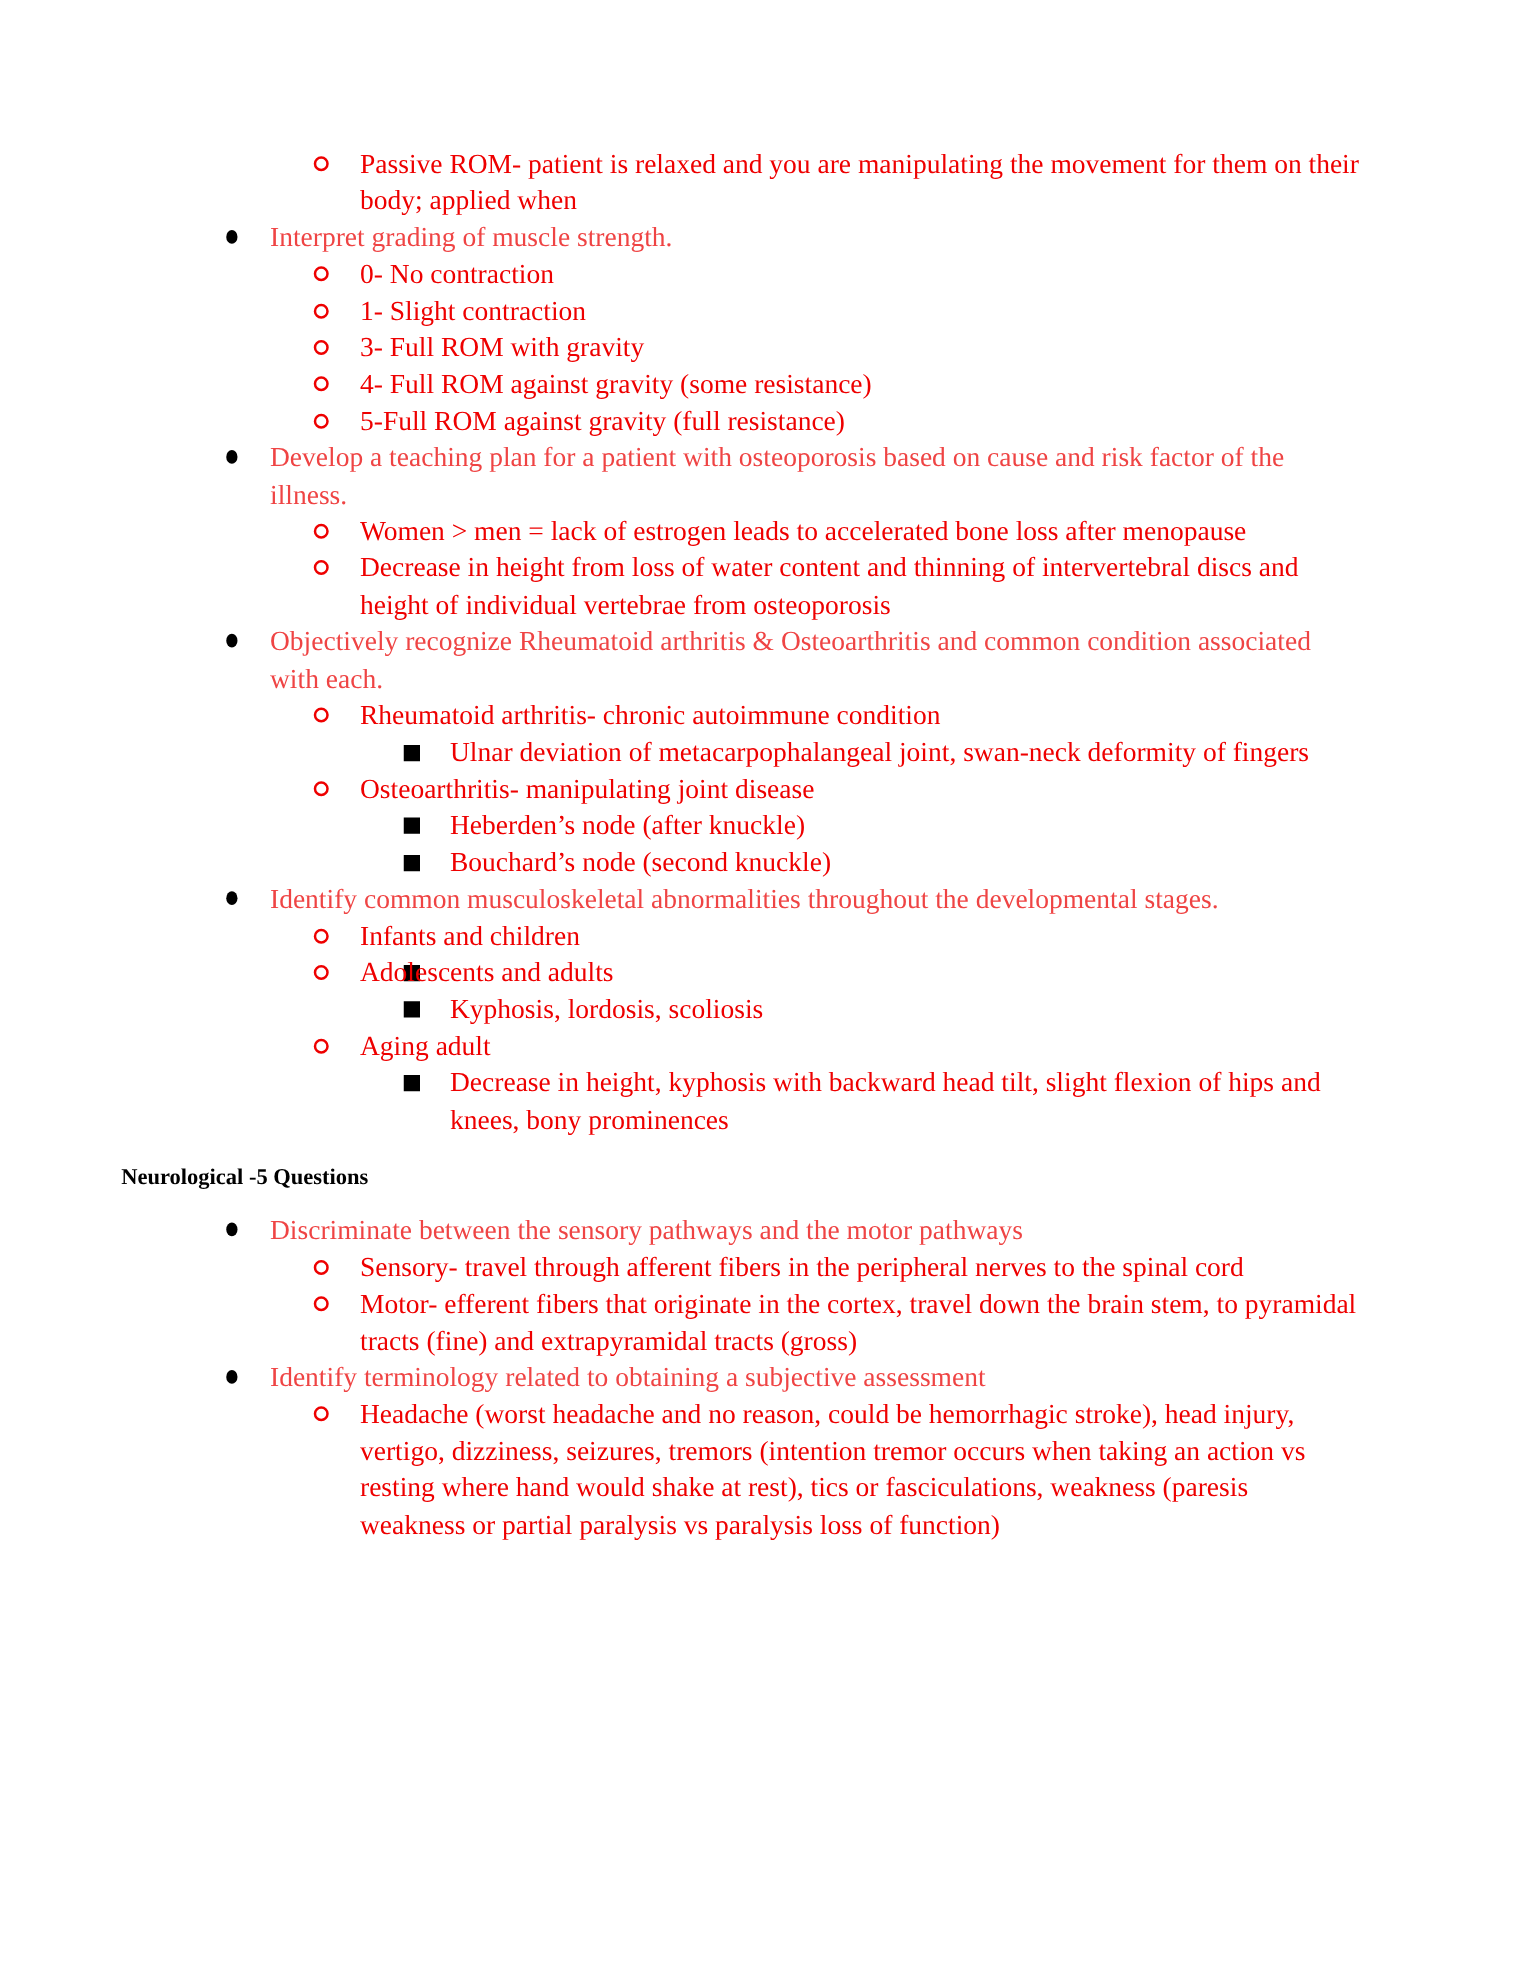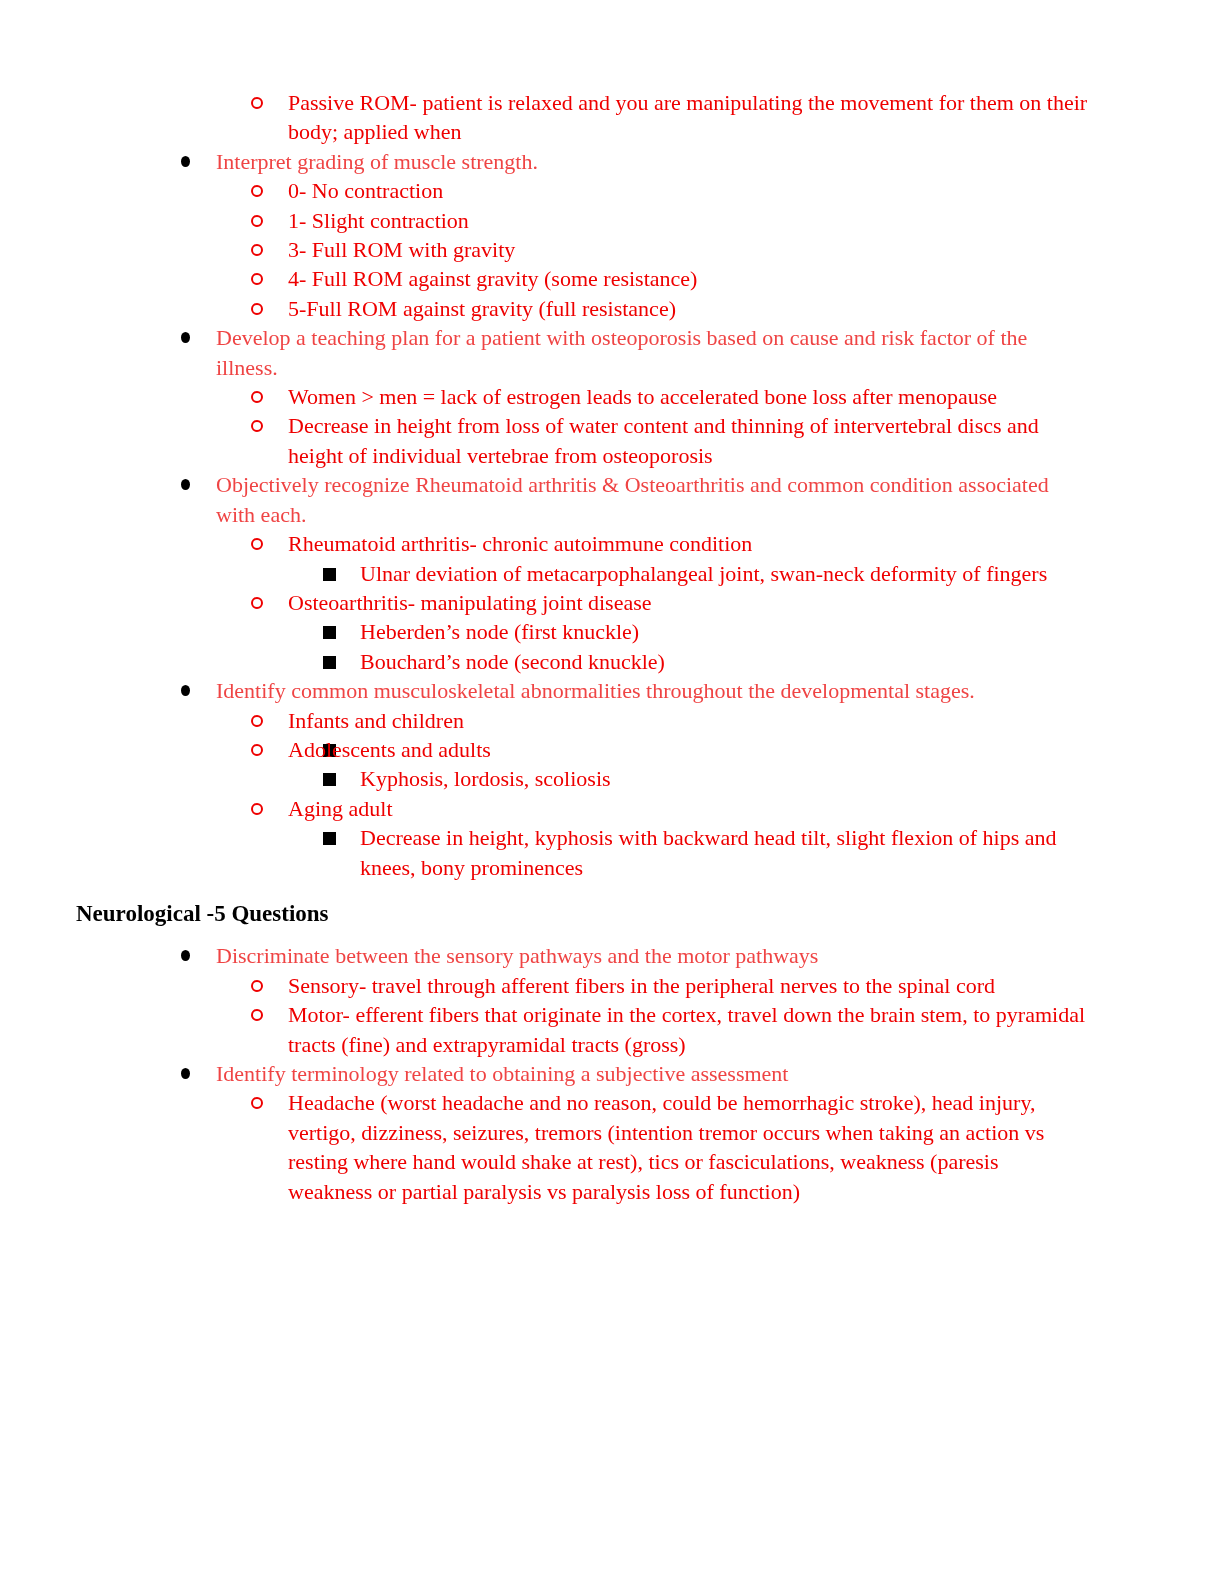--- a/index.html
+++ b/index.html
@@ -13,21 +13,21 @@
     overflow: hidden;
     font-family: "Liberation Serif", "DejaVu Serif", serif;
     font-size: 22px;
     line-height: 29.4px;
     color: #000000;
   }
   .page {
     position: relative;
     width: 1224px;
     height: 1584px;
-    padding-top: 88px;
+    padding-top: 116px;
     box-sizing: border-box;
   }
   .item {
     position: relative;
   }
   .level-1 { margin-left: 216px; width: 872px; }
   .level-2 { margin-left: 288px; width: 800px; }
   .level-3 { margin-left: 360px; width: 728px; }
   .red   { color: var(--red, #ee0000); }
   .black { color: #ef4444; }
@@ -53,22 +53,22 @@
     background: transparent;
   }
   .bullet.square {
     left: -37px;
     top: 9px;
     width: 13px;
     height: 13px;
     background: #000000;
   }
   .heading {
-    margin: 17px 0 13px 76px;
-    font-size: 23px;
+    margin: 17px 0 13px 97px;
+    font-size: 18px;
     font-weight: bold;
     color: #000000;
     line-height: 29.4px;
   }
 </style>
 </head>
 <body>
 
 <div class="page">
   <div>
@@ -79,21 +79,21 @@
       <div class="item level-2 red"><span class="bullet circle"></span><span class="txt">3- Full ROM with gravity</span></div>
       <div class="item level-2 red"><span class="bullet circle"></span><span class="txt">4- Full ROM against gravity (some resistance)</span></div>
       <div class="item level-2 red"><span class="bullet circle"></span><span class="txt">5-Full ROM against gravity (full resistance)</span></div>
       <div class="item level-1 black"><span class="bullet disc"></span><span class="txt">Develop a teaching plan for a patient with osteoporosis based on cause and risk factor of the illness.</span></div>
       <div class="item level-2 red"><span class="bullet circle"></span><span class="txt">Women &gt; men = lack of estrogen leads to accelerated bone loss after menopause</span></div>
       <div class="item level-2 red"><span class="bullet circle"></span><span class="txt">Decrease in height from loss of water content and thinning of intervertebral discs and height of individual vertebrae from osteoporosis</span></div>
       <div class="item level-1 black"><span class="bullet disc"></span><span class="txt">Objectively recognize Rheumatoid arthritis &amp; Osteoarthritis and common condition associated with each.</span></div>
       <div class="item level-2 red"><span class="bullet circle"></span><span class="txt">Rheumatoid arthritis- chronic autoimmune condition</span></div>
       <div class="item level-3 red"><span class="bullet square"></span><span class="txt">Ulnar deviation of metacarpophalangeal joint, swan-neck deformity of fingers</span></div>
       <div class="item level-2 red"><span class="bullet circle"></span><span class="txt">Osteoarthritis- manipulating joint disease</span></div>
-      <div class="item level-3 red"><span class="bullet square"></span><span class="txt">Heberden’s node (first knuckle)</span></div>
+      <div class="item level-3 red"><span class="bullet square"></span><span class="txt">Heberden’s node (after knuckle)</span></div>
       <div class="item level-3 red"><span class="bullet square"></span><span class="txt">Bouchard’s node (second knuckle)</span></div>
       <div class="item level-1 black"><span class="bullet disc"></span><span class="txt">Identify common musculoskeletal abnormalities throughout the developmental stages.</span></div>
       <div class="item level-2 red"><span class="bullet circle"></span><span class="txt">Infants and children</span></div>
       <div class="item level-3 red"><span class="bullet square"></span></div>
       <div class="item level-2 red"><span class="bullet circle"></span><span class="txt">Adolescents and adults</span></div>
       <div class="item level-3 red"><span class="bullet square"></span><span class="txt">Kyphosis, lordosis, scoliosis</span></div>
       <div class="item level-2 red"><span class="bullet circle"></span><span class="txt">Aging adult</span></div>
       <div class="item level-3 red"><span class="bullet square"></span><span class="txt">Decrease in height, kyphosis with backward head tilt, slight flexion of hips and knees, bony prominences</span></div>
       <h2 class="heading">Neurological -5 Questions</h2>
       <div class="item level-1 black"><span class="bullet disc"></span><span class="txt">Discriminate between the sensory pathways and the motor pathways</span></div>

